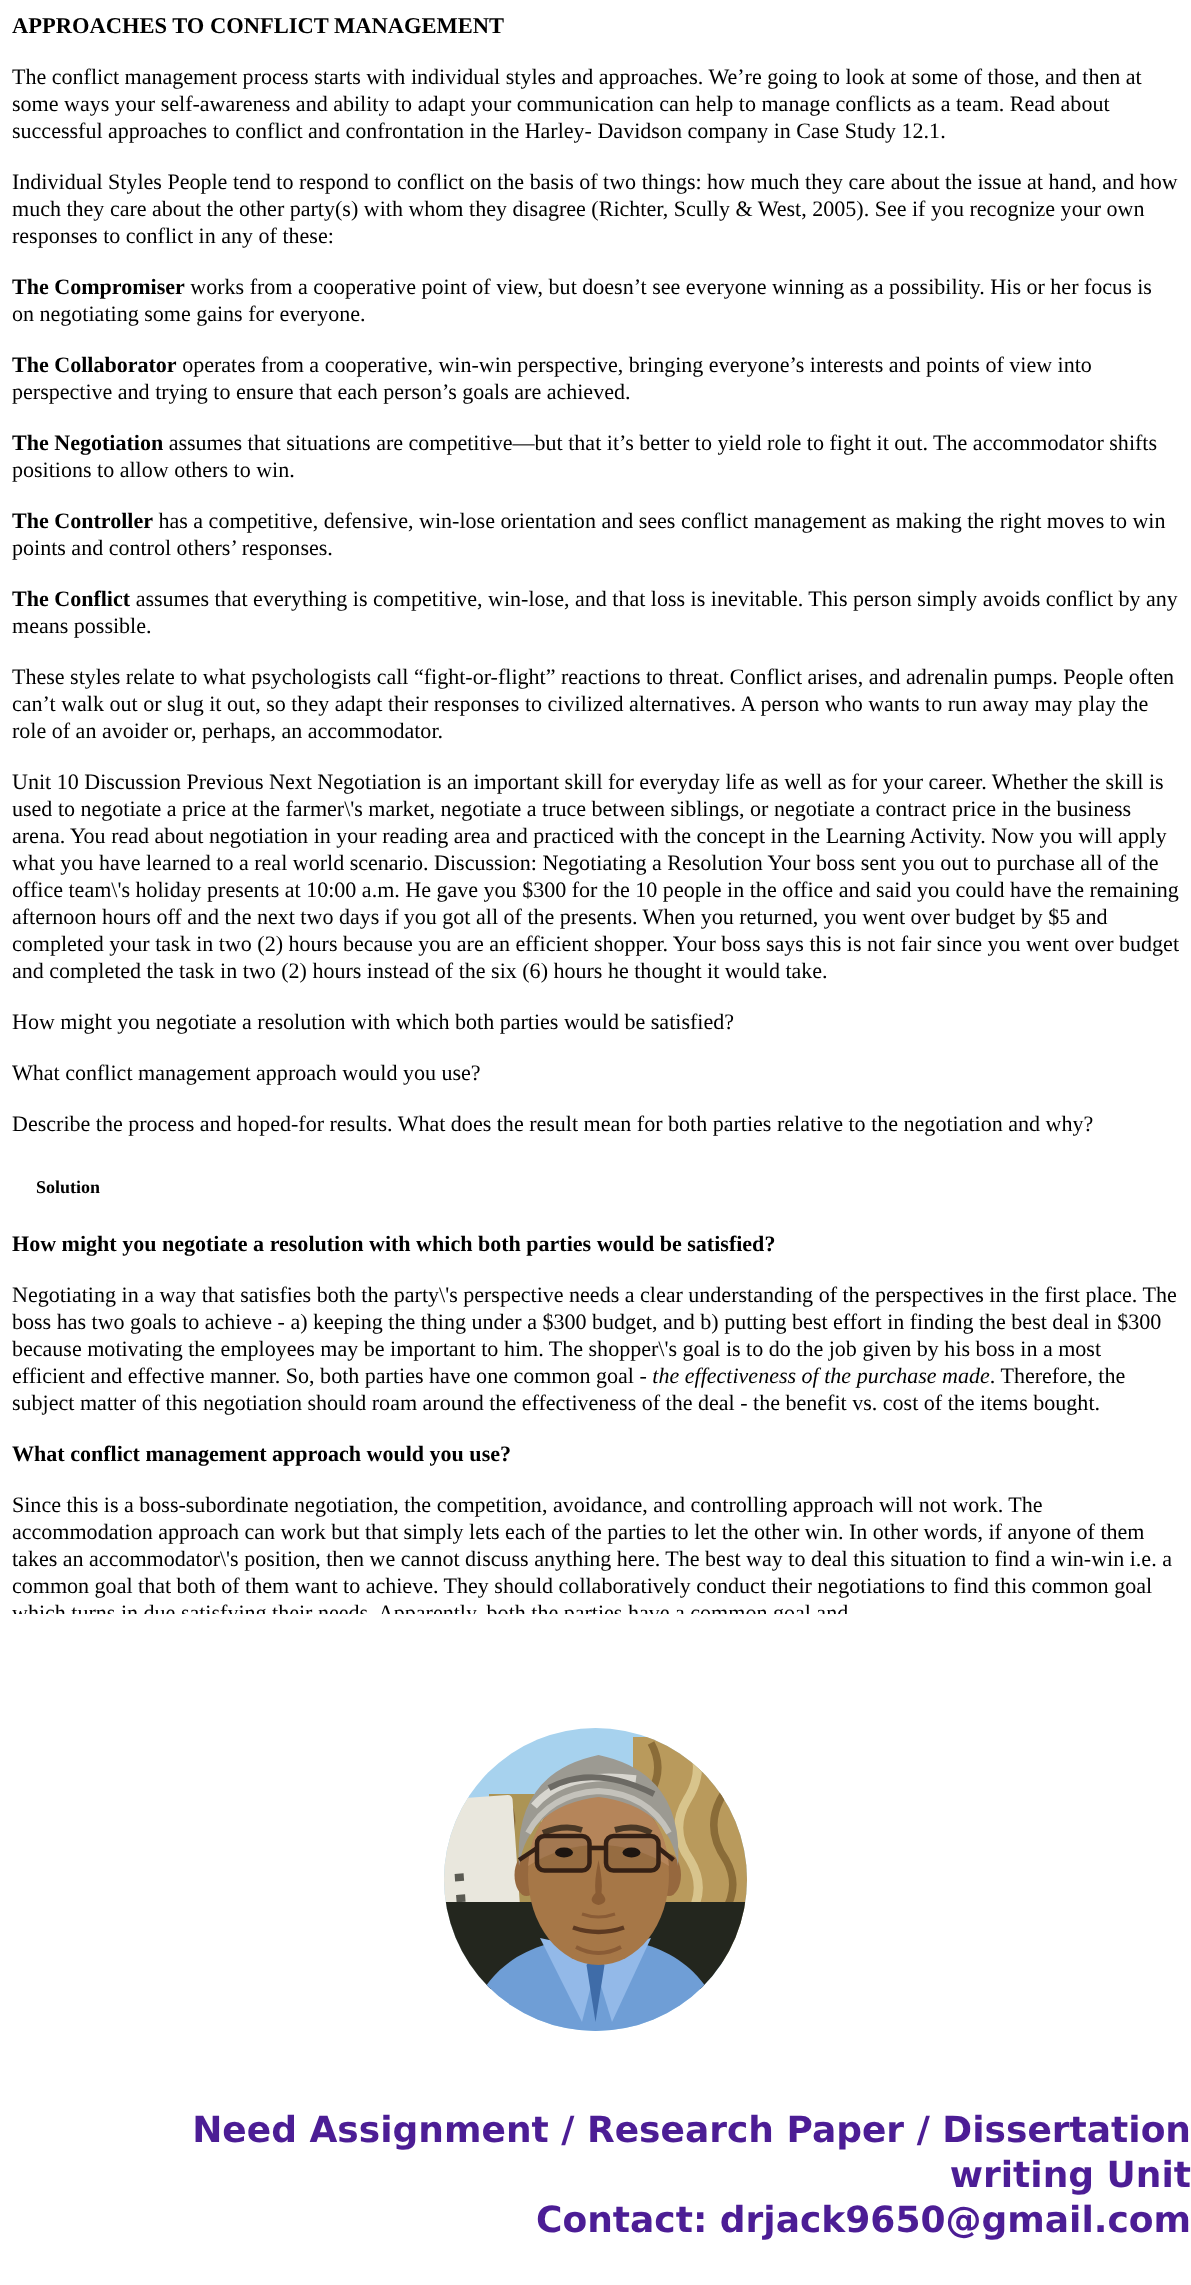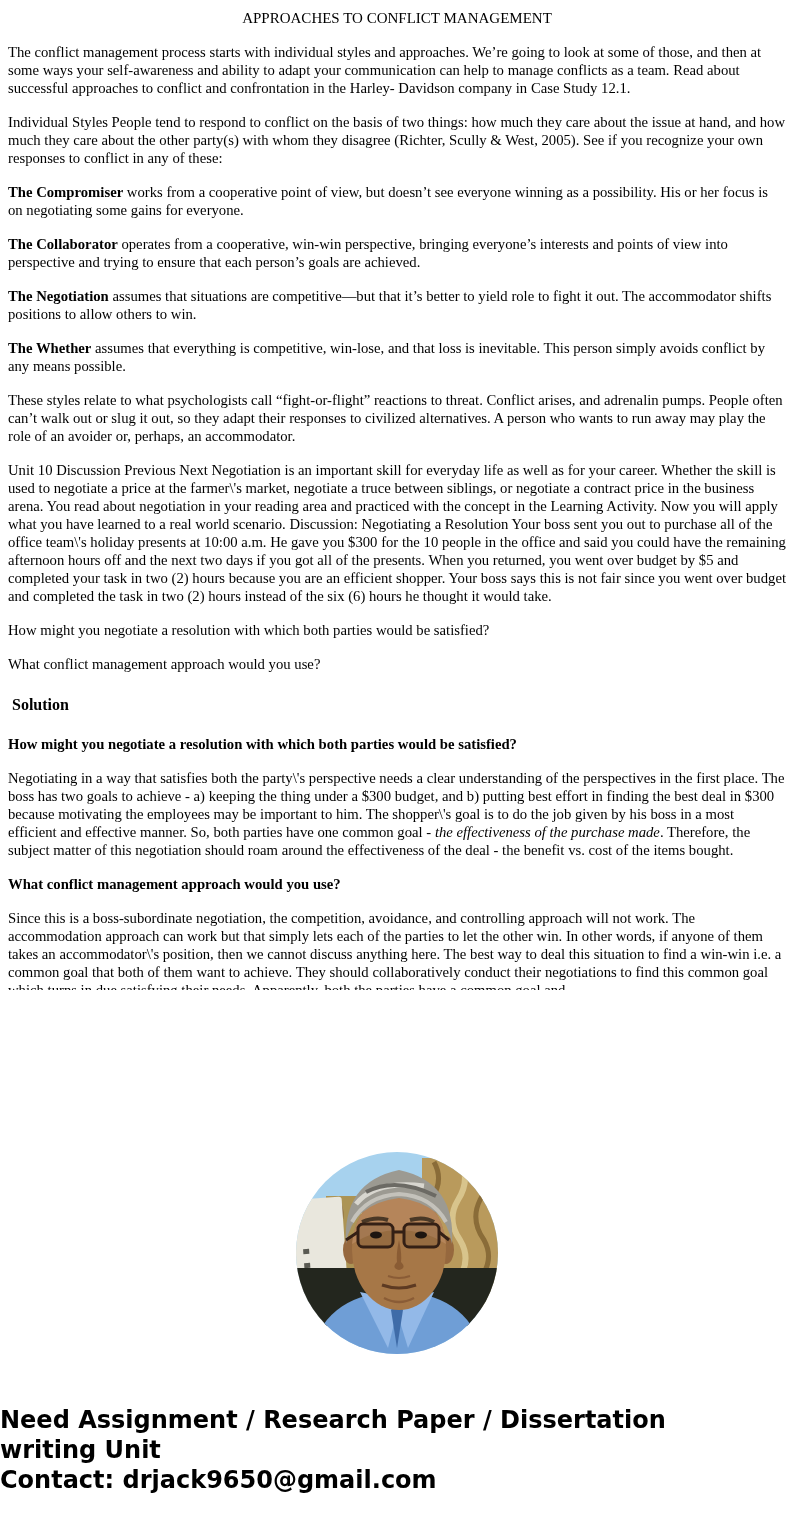--- a/index.html
+++ b/index.html
@@ -1,51 +1,53 @@
 <!DOCTYPE html>
 <html><head>
 <meta charset="utf-8">
 <style>
   html,body{margin:0;padding:0;background:#ffffff;}
   body{width:794px;height:1523px;position:relative;overflow:hidden;
        font-family:"Liberation Serif","DejaVu Serif",serif;color:#000;}
   .doc{padding:9px 8px 0 8px;font-size:14.7px;line-height:18px;}
   .doc p{margin:0 0 16px 0;}
-  .title{margin:0 0 16px 0;font-size:15px;font-weight:normal;line-height:18px;text-align:center;}
+  .title{margin:0 0 16px 0;font-size:15px;font-weight:bold;line-height:18px;}
   .term{font-weight:bold;}
   .subhead{font-weight:bold;margin:21px 0 16px 0;}
-  h2.solution{font-size:16px;line-height:20px;margin:22px 0 20px 4px;font-weight:bold;
+  h2.solution{font-size:12px;line-height:20px;margin:22px 0 20px 16px;font-weight:bold;
               font-family:"Liberation Serif","DejaVu Serif",serif;}
   .clipped{max-height:81px;overflow:hidden;margin-bottom:0;}
   .avatar-wrap{position:absolute;top:1152px;left:296px;width:202px;height:202px;
                border-radius:50%;overflow:hidden;}
   .avatar-wrap svg{display:block;}
-  .footer{position:absolute;top:1405px;left:0;width:794px;text-align:left;
+  .footer{position:absolute;top:1405px;left:0;width:794px;text-align:right;
           font-family:"DejaVu Sans","Liberation Sans",sans-serif;
-          font-weight:bold;font-size:24px;line-height:30px;color:#000000;}
+          font-weight:bold;font-size:24px;line-height:30px;color:#4c1d95;}
 </style>
 </head>
 <body>
 
 <div class="doc">
   <p class="title">APPROACHES TO CONFLICT MANAGEMENT</p>
 
   <p>The conflict management process starts with individual styles and approaches. We’re going to look at some of those, and then at some ways your self-awareness and ability to adapt your communication can help to manage conflicts as a team. Read about successful approaches to conflict and confrontation in the Harley- Davidson company in Case Study 12.1.</p>
   <p>Individual Styles People tend to respond to conflict on the basis of two things: how much they care about the issue at hand, and how much they care about the other party(s) with whom they disagree (Richter, Scully &amp; West, 2005). See if you recognize your own responses to conflict in any of these:</p>
 
   <p><span class="term">The Compromiser</span><span> works from a cooperative point of view, but doesn’t see everyone winning as a possibility. His or her focus is on negotiating some gains for everyone.</span></p>
   <p><span class="term">The Collaborator</span><span> operates from a cooperative, win-win perspective, bringing everyone’s interests and points of view into perspective and trying to ensure that each person’s goals are achieved.</span></p>
   <p><span class="term">The Negotiation</span><span> assumes that situations are competitive—but that it’s better to yield role to fight it out. The accommodator shifts positions to allow others to win.</span></p>
-  <p><span class="term">The Whether</span><span> assumes that everything is competitive, win-lose, and that loss is inevitable. This person simply avoids conflict by any means possible.</span></p>
+  <p><span class="term">The Controller</span><span> has a competitive, defensive, win-lose orientation and sees conflict management as making the right moves to win points and control others’ responses.</span></p>
+  <p><span class="term">The Conflict</span><span> assumes that everything is competitive, win-lose, and that loss is inevitable. This person simply avoids conflict by any means possible.</span></p>
 
   <p>These styles relate to what psychologists call “fight-or-flight” reactions to threat. Conflict arises, and adrenalin pumps. People often can’t walk out or slug it out, so they adapt their responses to civilized alternatives. A person who wants to run away may play the role of an avoider or, perhaps, an accommodator.</p>
   <p>Unit 10 Discussion Previous Next Negotiation is an important skill for everyday life as well as for your career. Whether the skill is used to negotiate a price at the farmer\'s market, negotiate a truce between siblings, or negotiate a contract price in the business arena. You read about negotiation in your reading area and practiced with the concept in the Learning Activity. Now you will apply what you have learned to a real world scenario. Discussion: Negotiating a Resolution Your boss sent you out to purchase all of the office team\'s holiday presents at 10:00 a.m. He gave you $300 for the 10 people in the office and said you could have the remaining afternoon hours off and the next two days if you got all of the presents. When you returned, you went over budget by $5 and completed your task in two (2) hours because you are an efficient shopper. Your boss says this is not fair since you went over budget and completed the task in two (2) hours instead of the six (6) hours he thought it would take.</p>
 
   <p>How might you negotiate a resolution with which both parties would be satisfied?</p>
   <p>What conflict management approach would you use?</p>
+  <p>Describe the process and hoped-for results. What does the result mean for both parties relative to the negotiation and why?</p>
 
   <h2 class="solution">Solution</h2>
 
   <p class="subhead">How might you negotiate a resolution with which both parties would be satisfied?</p>
   <p><span>Negotiating in a way that satisfies both the party\'s perspective needs a clear understanding of the perspectives in the first place. The boss has two goals to achieve - a) keeping the thing under a $300 budget, and b) putting best effort in finding the best deal in $300 because motivating the employees may be important to him. The shopper\'s goal is to do the job given by his boss in a most efficient and effective manner. So, both parties have one common goal - </span><i>the effectiveness of the purchase made</i><span>. Therefore, the subject matter of this negotiation should roam around the effectiveness of the deal - the benefit vs. cost of the items bought.</span></p>
 
   <p class="subhead">What conflict management approach would you use?</p>
   <p class="clipped">Since this is a boss-subordinate negotiation, the competition, avoidance, and controlling approach will not work. The accommodation approach can work but that simply lets each of the parties to let the other win. In other words, if anyone of them takes an accommodator\'s position, then we cannot discuss anything here. The best way to deal this situation to find a win-win i.e. a common goal that both of them want to achieve. They should collaboratively conduct their negotiations to find this common goal which turns in due satisfying their needs. Apparently, both the parties have a common goal and</p>
 </div>
 

